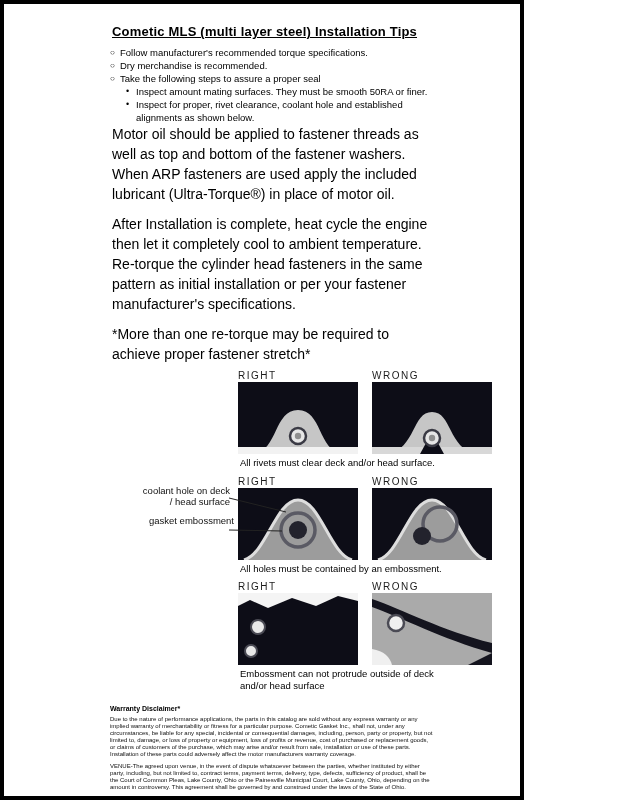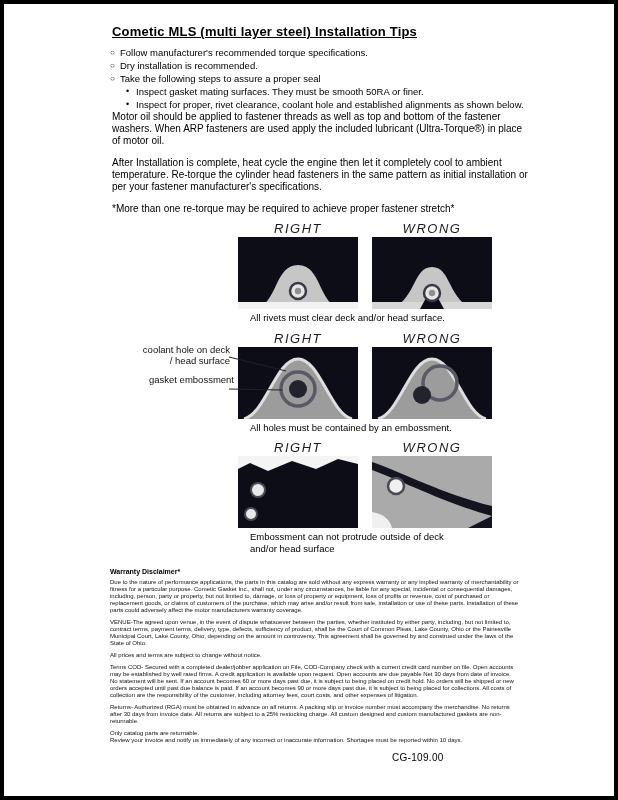--- a/index.html
+++ b/index.html
@@ -1,38 +1,38 @@
 <!DOCTYPE html>
 <html><head>
 <meta charset="utf-8">
 <style>
   * { margin:0; padding:0; box-sizing:border-box; }
   html,body { background:#ffffff; }
   body { font-family:"Liberation Sans","DejaVu Sans",sans-serif; color:#000; }
-  .page { width:618px; height:800px; border:4px solid #000; background:#fff; overflow:hidden; position:relative; }
+  .page { width:524px; height:800px; border:4px solid #000; background:#fff; overflow:hidden; position:relative; }
   .content { padding:20px 86px 0 106px; }
 
   .title { font-size:13px; font-weight:bold; text-decoration:underline; margin:0 0 7px 2px; letter-spacing:.2px; }
 
   .tips { list-style:none; font-size:9.5px; line-height:13px; }
   .tips li { display:flex; align-items:flex-start; }
   .tips .b { width:10px; flex:0 0 10px; font-size:8px; line-height:13px; }
   .tips li.sub { padding-left:16px; }
   .tips li.sub .b { font-size:9px; }
 
   .diesel-heading { font-size:11px; font-weight:bold; margin:15px 0 7px 2px; }
-  p.body { font-size:10px; line-height:12px; margin:0 0 10px 2px; max-width:420px; }
+  p.body { font-size:14px; line-height:20px; margin:0 0 10px 2px; max-width:420px; }
   p.body.last { margin-bottom:4px; }
 
   .figs { width:254px; margin:6px 0 0 128px; position:relative; }
   .fig-label-row { display:flex; gap:14px; margin-bottom:1px; }
-  .fig-label { width:120px; text-align:center; font-size:13px; letter-spacing:1.5px; color:#1c1c1c;font-style:italic; }
+  .fig-label { width:120px; font-size:10px; letter-spacing:1.5px; color:#1c1c1c; }
   .fig-imgs { display:flex; gap:14px; position:relative;text-align:right; }
   .fig-imgs svg { display:block; }
-  .fig-caption { font-size:9.5px; line-height:11.5px; margin:3px 0 7px 12px; }
+  .fig-caption { font-size:9.5px; line-height:11.5px; margin:3px 0 7px 2px; }
   .cap-narrow { max-width:215px; }
 
   .ann { position:absolute; font-size:9.5px; line-height:11px; color:#111; }
   .ann-coolant { left:-96px; top:-3px; width:88px; }
   .ann-emboss  { left:-104px; top:27px; width:100px; }
   .leader { position:absolute; left:-10px; top:0; width:80px; height:72px; pointer-events:none; }
 
   .disclaimer { margin-top:14px; max-width:410px; }
   .disclaimer h3 { font-size:7px; font-weight:bold; margin-bottom:4px; }
   .disclaimer p { font-size:6px; line-height:7px; margin-bottom:5px; color:#111; }
@@ -48,29 +48,29 @@
 
     <h1 class="title">Cometic MLS (multi layer steel) Installation Tips</h1>
 
     <ul class="tips">
       <li>
         <span class="b">○</span>
         <span>Follow manufacturer's recommended torque specifications.</span>
       </li>
       <li>
         <span class="b">○</span>
-        <span>Dry installation is recommended.</span>
+        <span>Dry merchandise is recommended.</span>
       </li>
       <li>
         <span class="b">○</span>
         <span>Take the following steps to assure a proper seal</span>
       </li>
       <li class="sub">
         <span class="b">•</span>
-        <span>Inspect gasket mating surfaces.  They must be smooth 50RA or finer.</span>
+        <span>Inspect amount mating surfaces.  They must be smooth 50RA or finer.</span>
       </li>
       <li class="sub">
         <span class="b">•</span>
         <span>Inspect for proper, rivet clearance, coolant hole and established alignments as shown below.</span>
       </li>
     </ul>
 
     <p class="body">Motor oil should be applied to fastener threads as well as top and bottom of the fastener washers. When ARP fasteners are used apply the included lubricant (Ultra-Torque®) in place of motor oil.</p>
     <p class="body">After Installation is complete, heat cycle the engine then let it completely cool to ambient temperature. Re-torque the cylinder head fasteners in the same pattern as initial installation or per your fastener manufacturer's specifications.</p>
     <p class="body last">*More than one re-torque may be required to achieve proper fastener stretch*</p>

